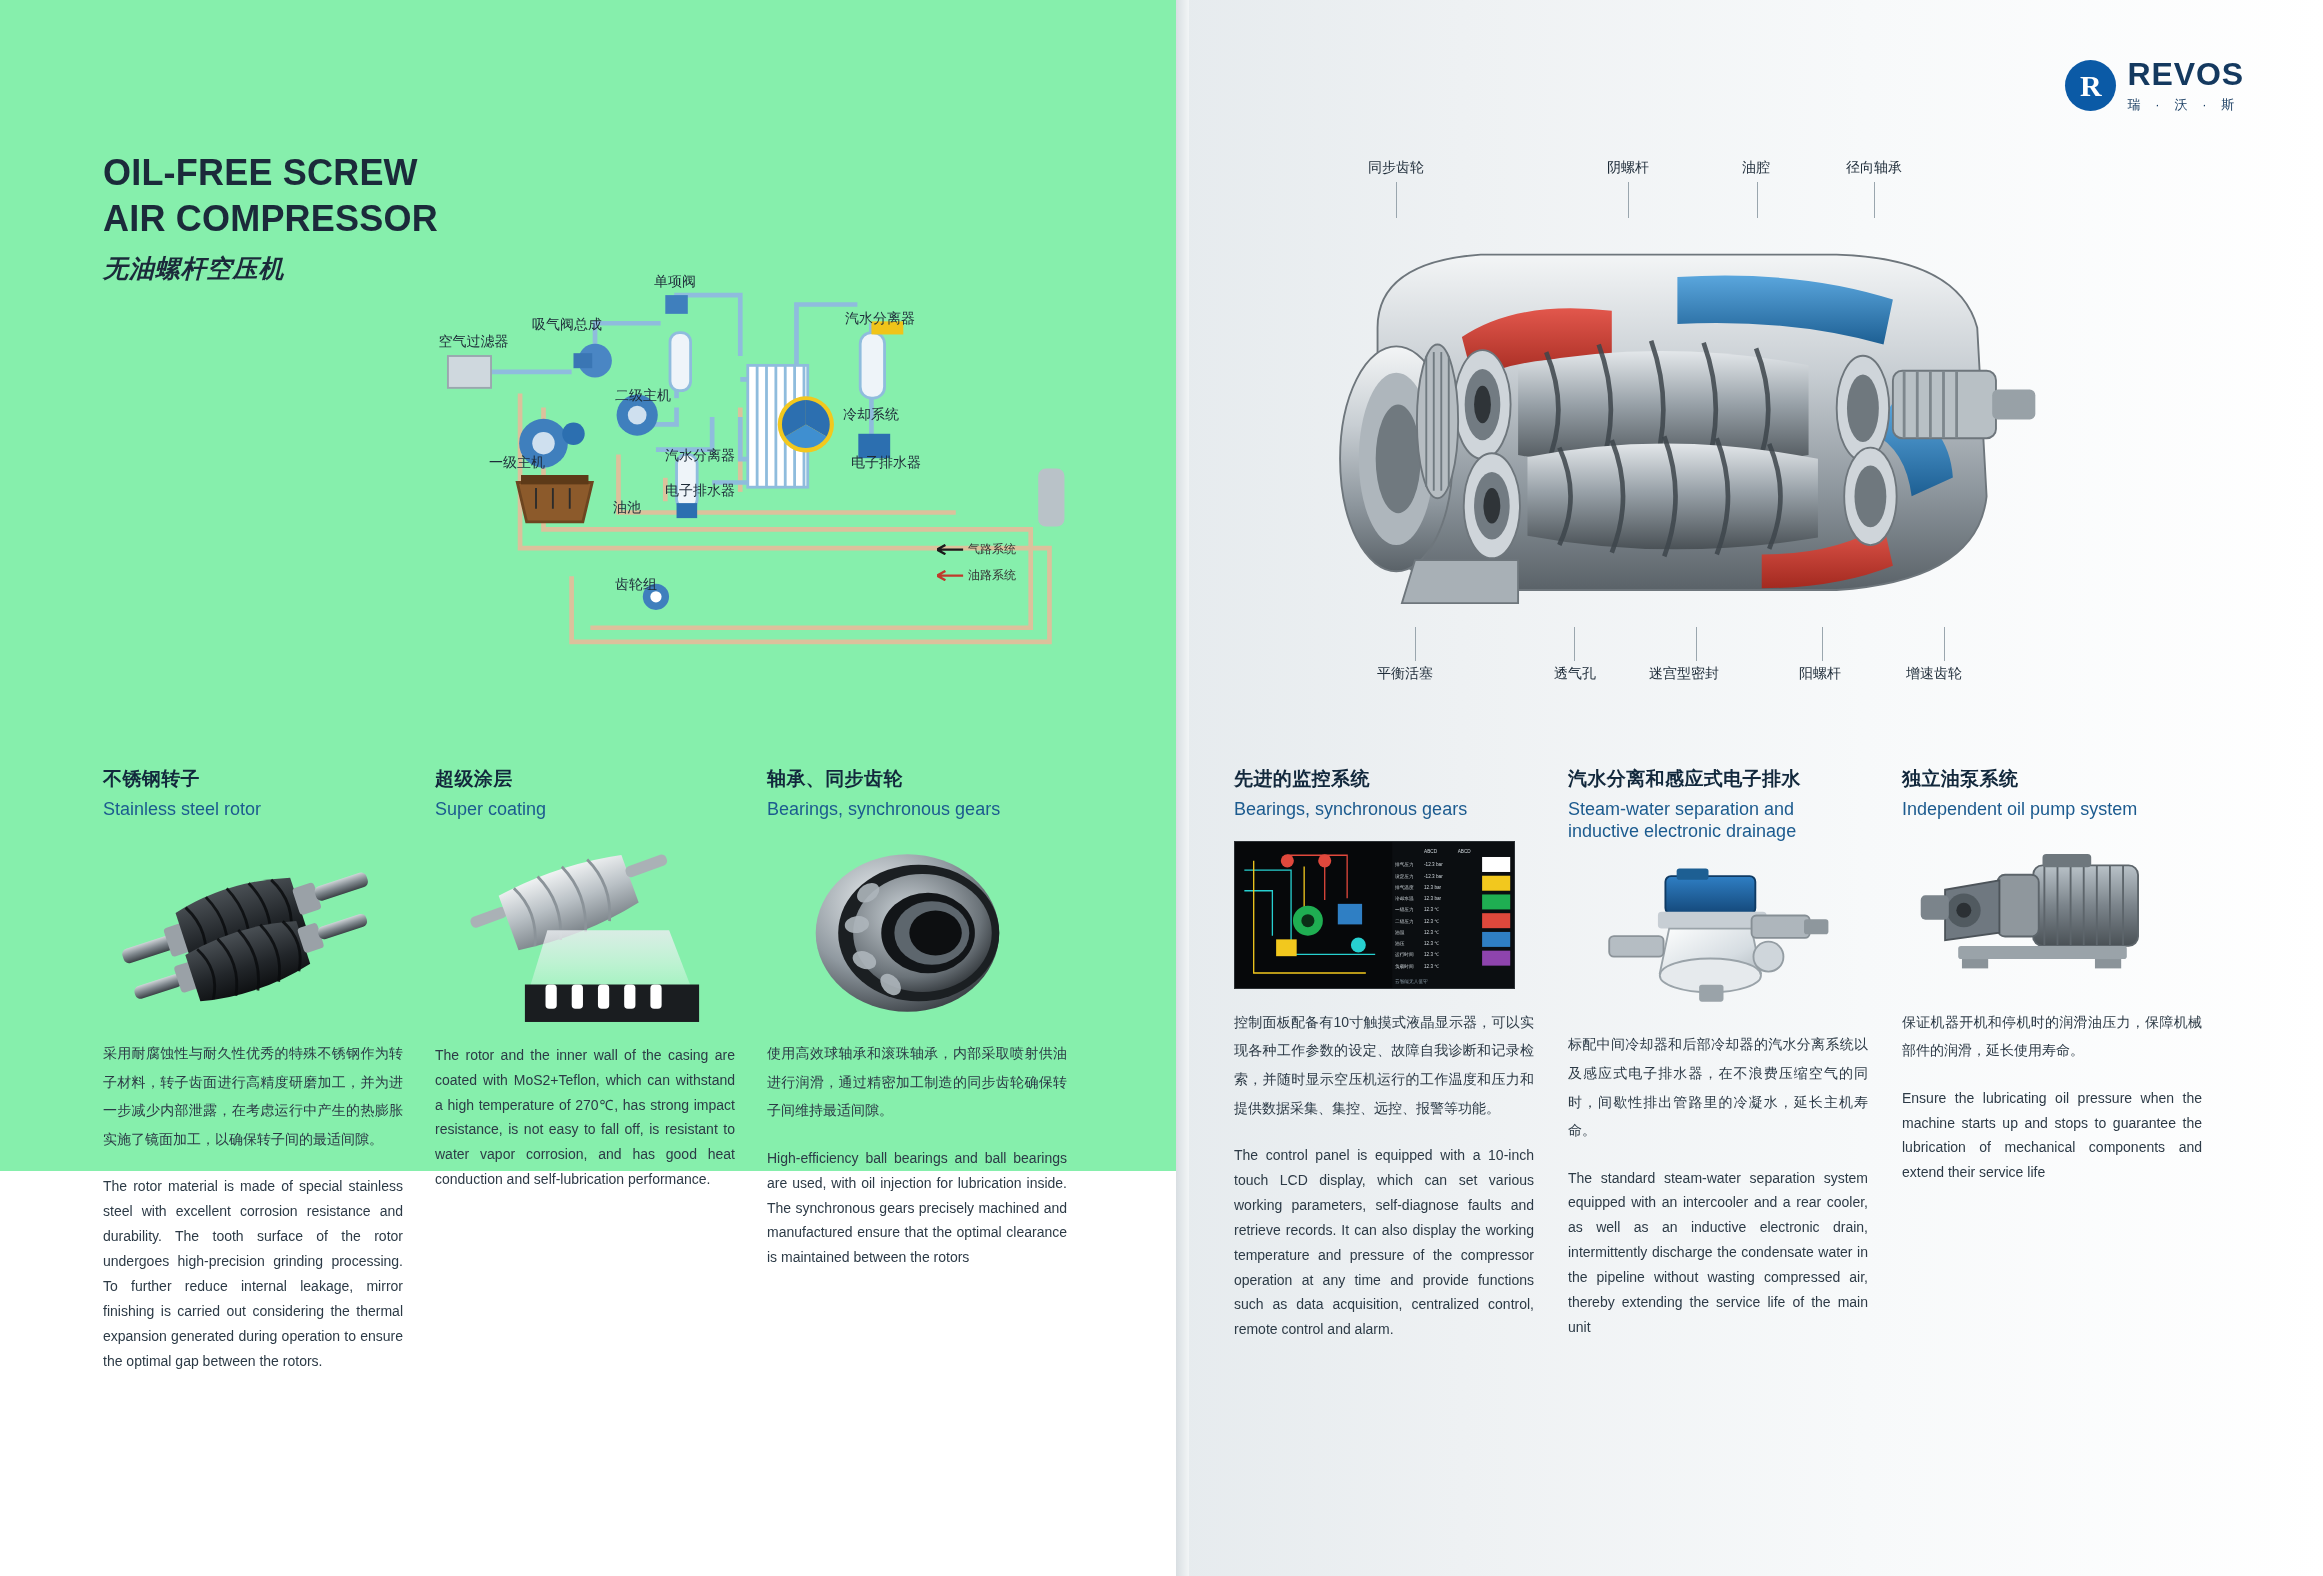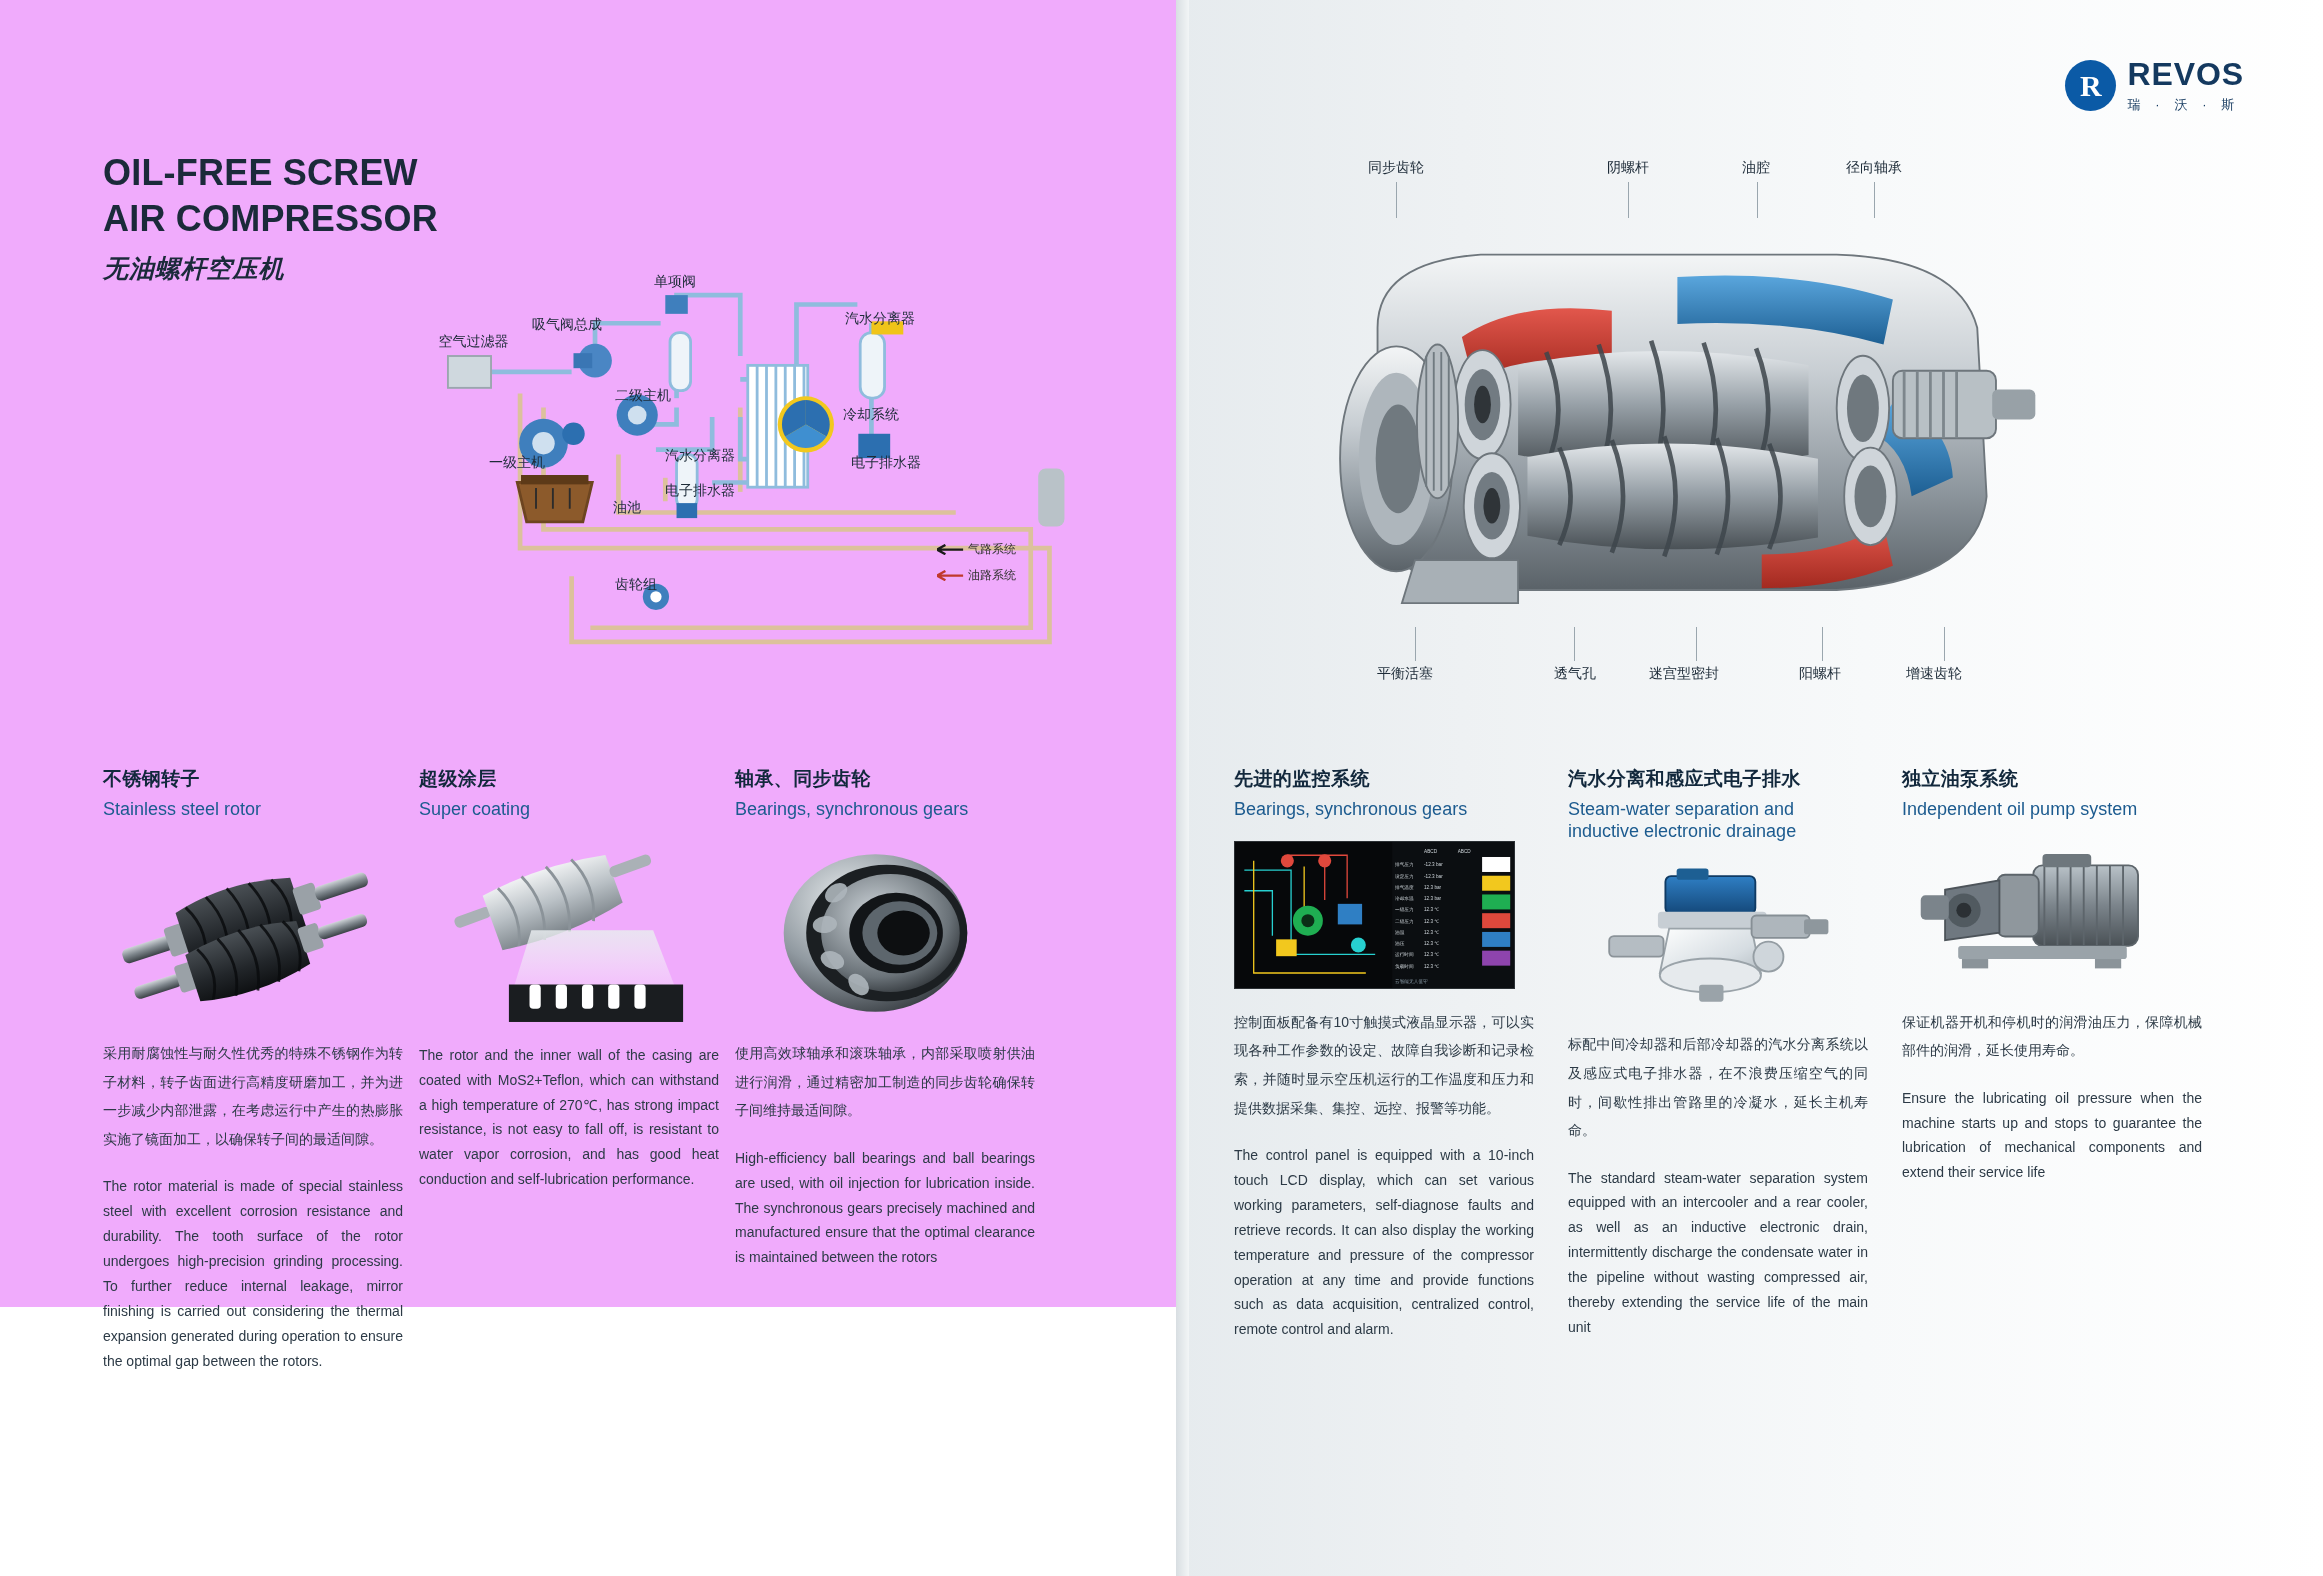--- a/index.html
+++ b/index.html
@@ -12,22 +12,22 @@
   }
   .page {
     position: relative;
     width: 2324px; height: 1577px;
     background: #ffffff;
     display: flex;
   }
   
   .left-page {
     position: relative;
-    width: 1176px; height: 1307px;
-    background: #f0abfc;
+    width: 1176px; height: 1171px;
+    background: #86efac;
     flex: 0 0 1176px;
   }
   .right-page {
     position: relative;
     width: 1148px; height: 1577px;
     background: linear-gradient(to right,#e6ebee 0%, #eef1f3 25%, #f7f9fa 60%, #ffffff 100%);
     flex: 0 0 1148px;
   }
   .spine {
     position: absolute;
@@ -102,21 +102,21 @@
   }
   .callout-line {
     position: absolute;
     background: #9aa6ae;
   }
   
   .features {
     position: absolute;
     display: flex;
   }
-  .features.left { left: 103px; top: 766px; width: 993px; gap: 16px; }
+  .features.left { left: 103px; top: 766px; width: 993px; gap: 32px; }
   .features.right { left: 58px; top: 766px; width: 1040px; gap: 34px; }
   .feature {
     width: 300px;
   }
   .feature-title-cn {
     font-size: 19px; font-weight: bold; color: #12283c; letter-spacing: 0.4px;
   }
   .feature-title-en {
     font-size: 18px; color: #1c5b8f; margin-top: 5.6px; line-height: 1.25;
   }

